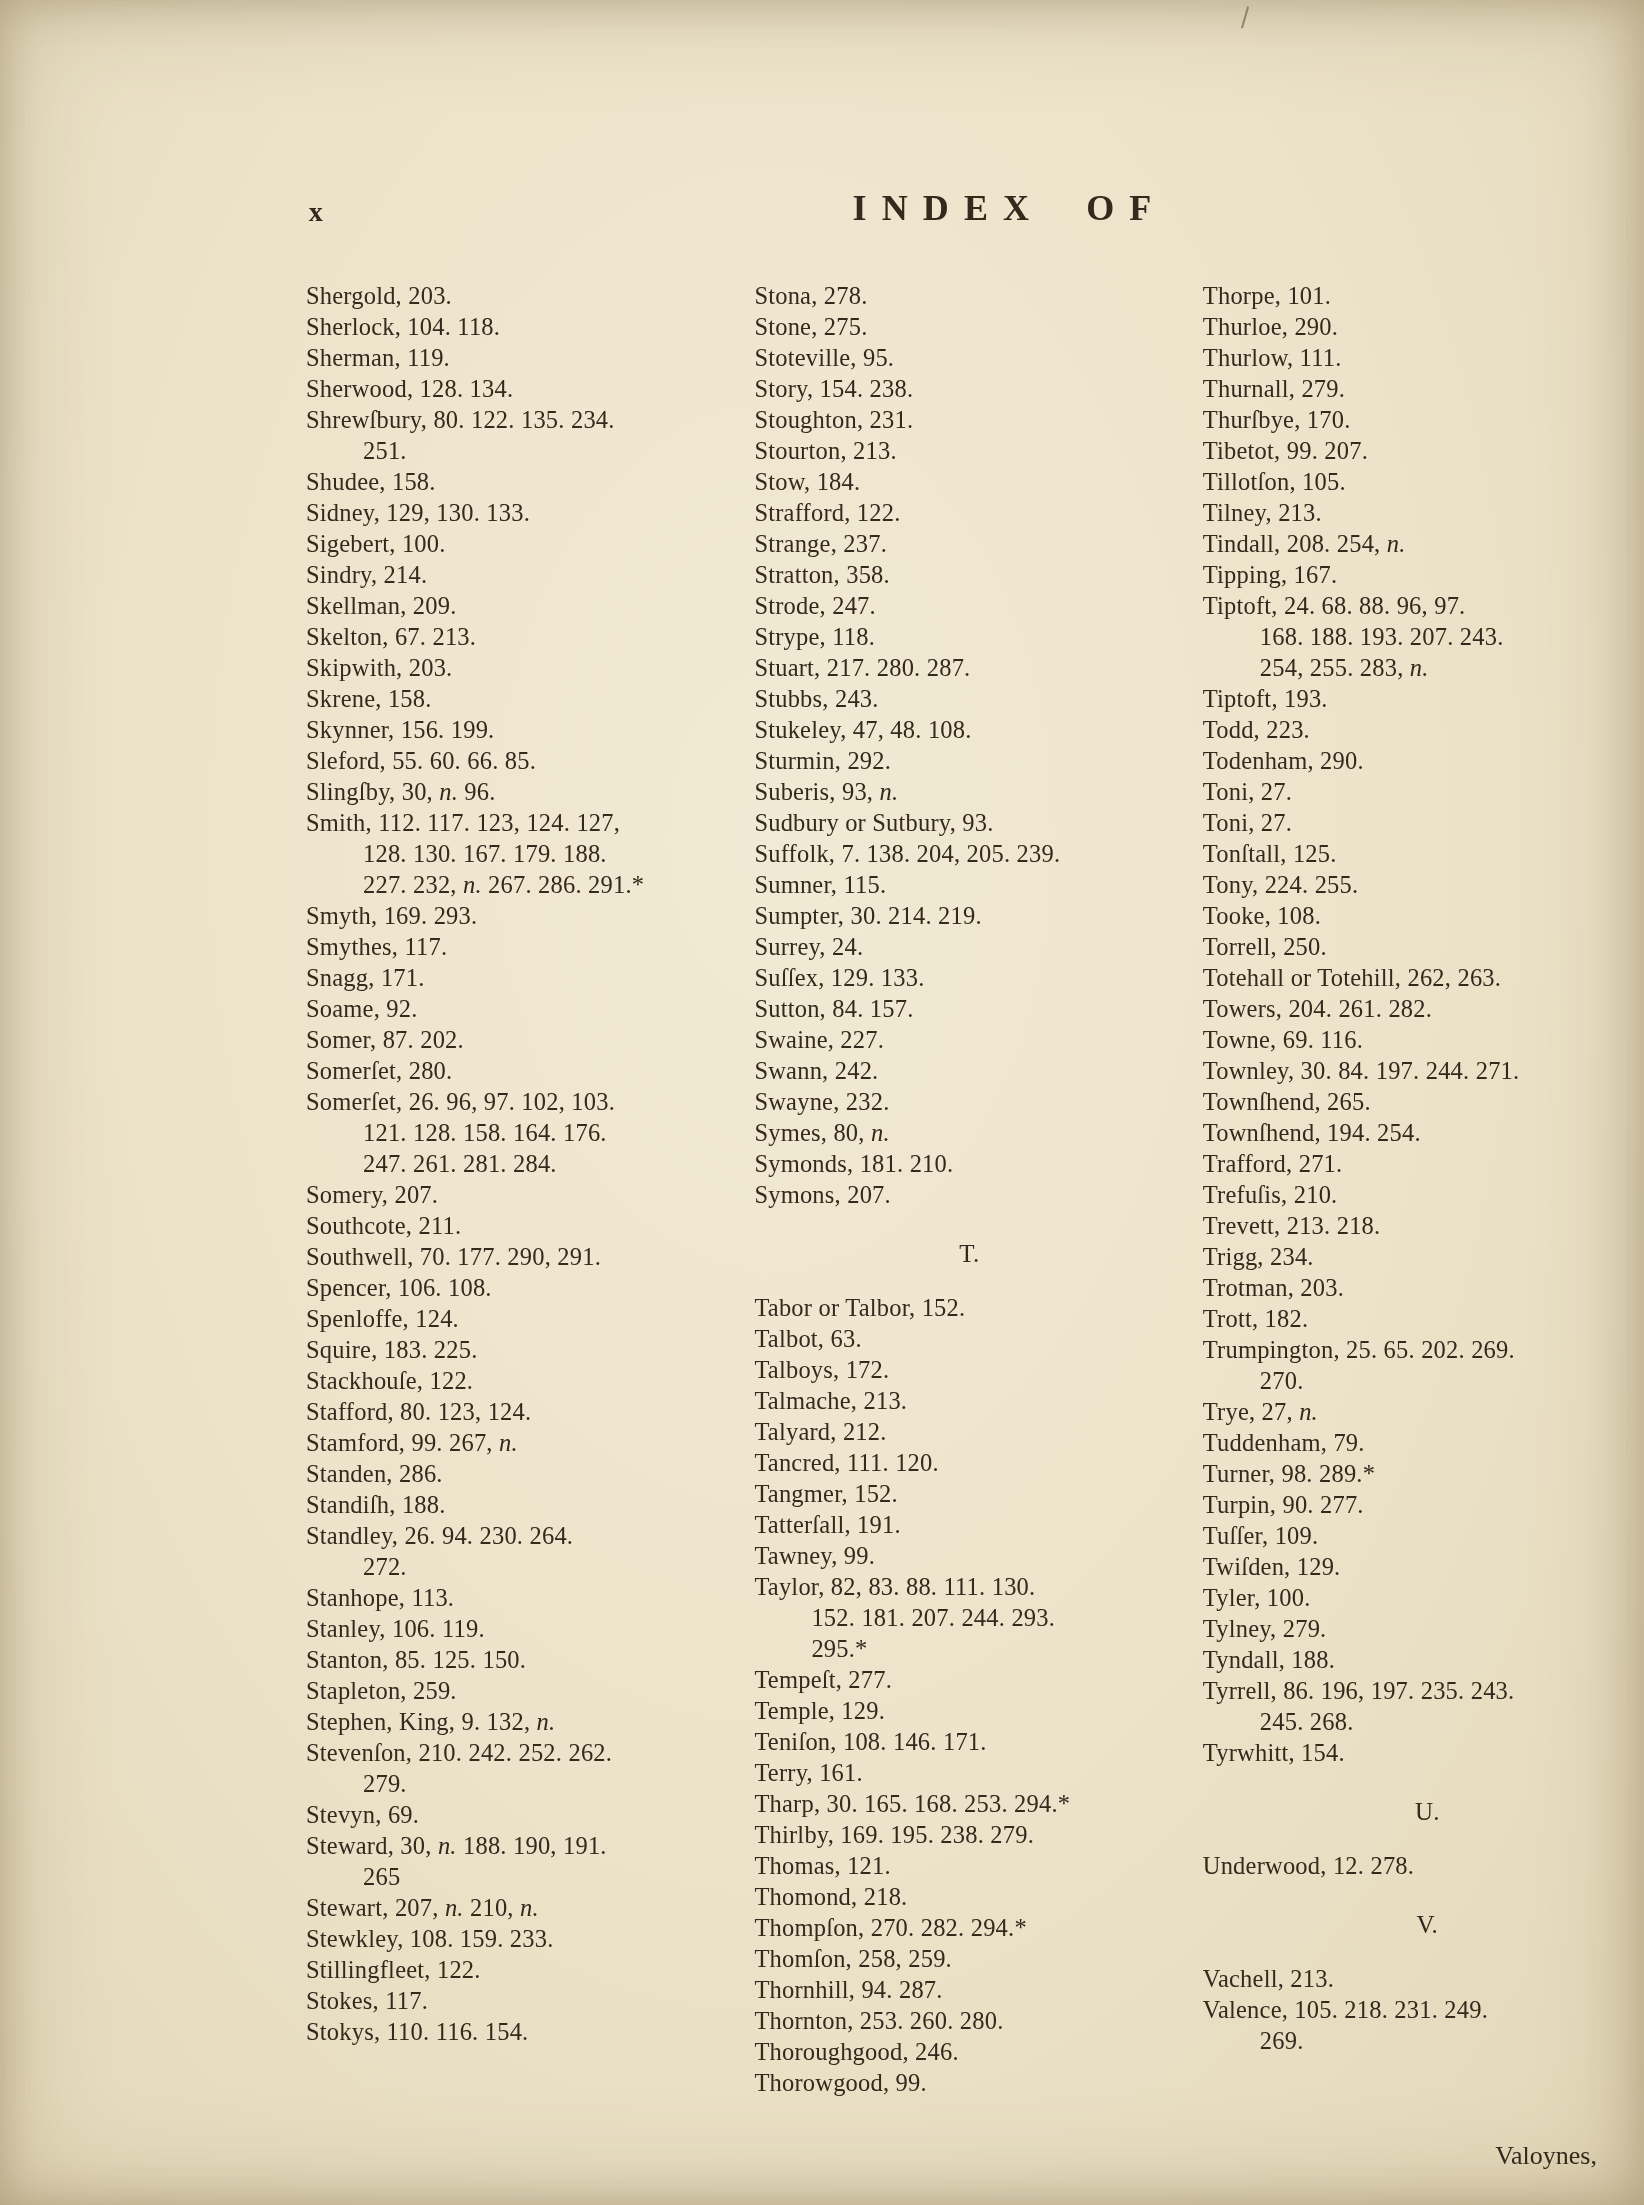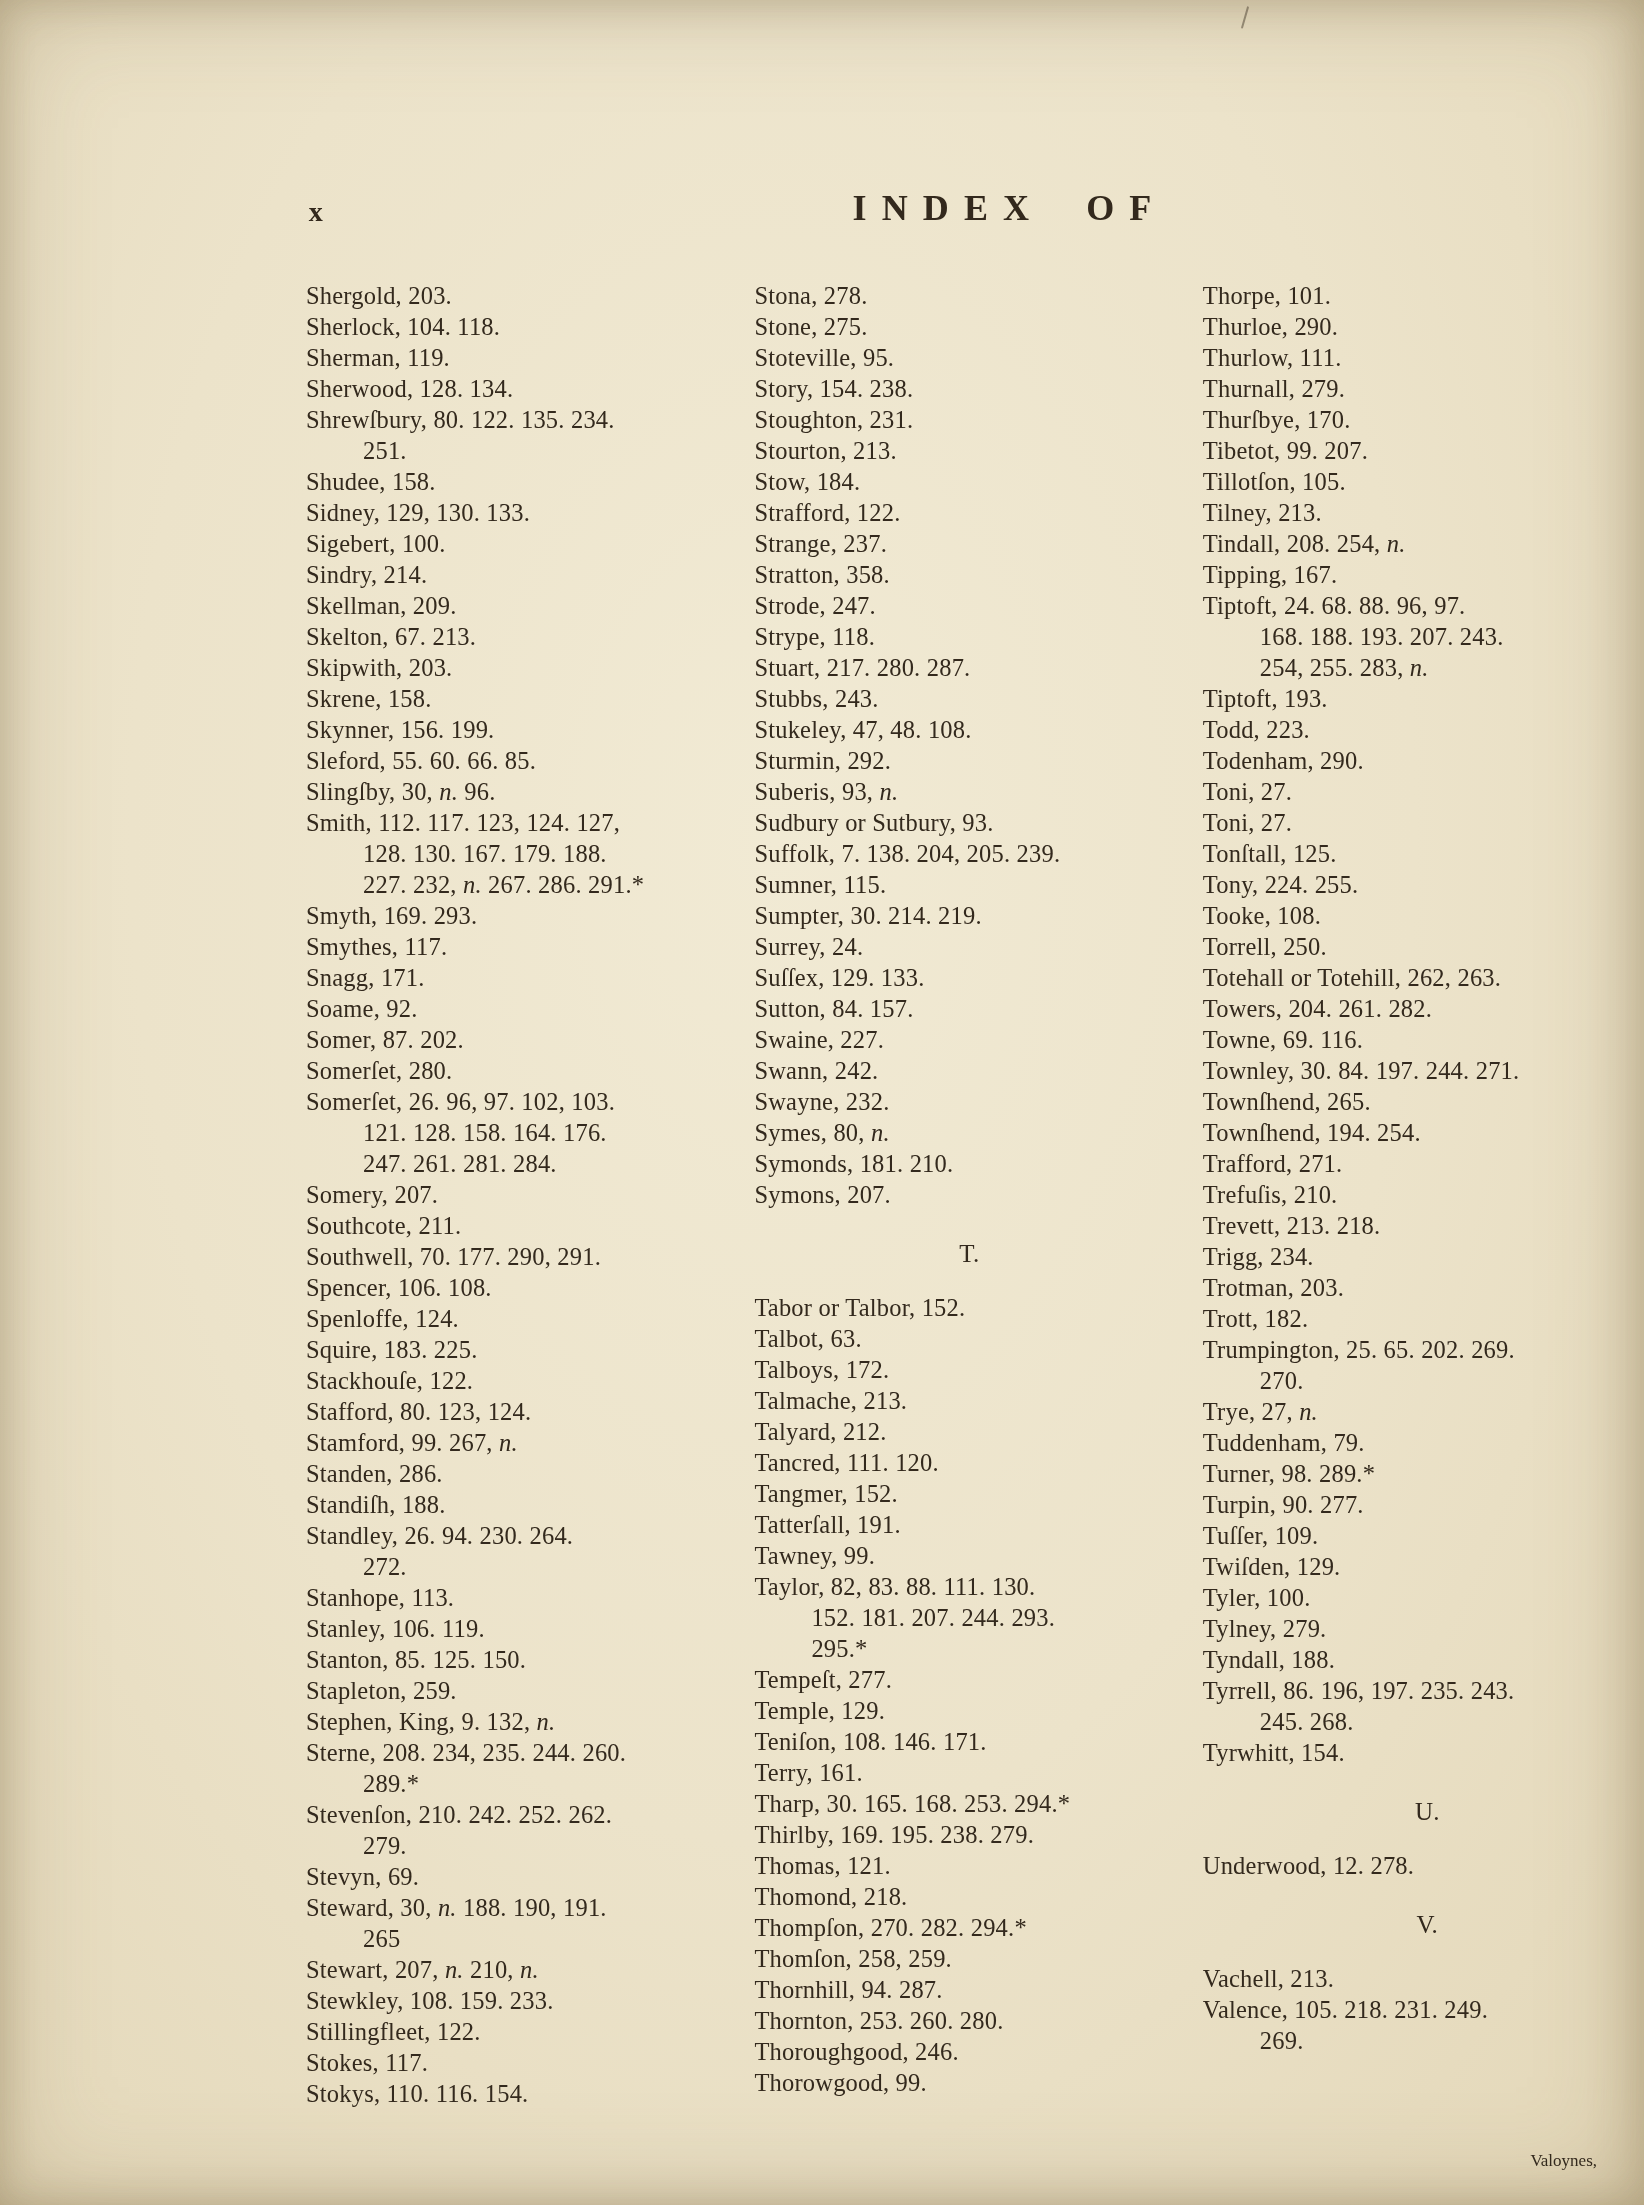--- a/index.html
+++ b/index.html
@@ -24,21 +24,21 @@
     text-align: center; font-size: 36px; font-weight: bold;
     letter-spacing: 0.42em; word-spacing: 0.5em;
   }
   .columns { position: absolute; top: 280px; left: 306px; display: flex; gap: 18.4px; }
   .col { width: 430px; font-size: 24.5px; line-height: 31px; letter-spacing: 0.2px; }
   .col.c3 { width: 449px; }
   .line { white-space: nowrap; }
   .line.cont { padding-left: 57px; }
   .it, i { }
   .section-heading { text-align: center; margin: 28px 0 23px; font-size: 25px; }
-  .catchword { position: absolute; right: 48px; bottom: 34px; font-size: 17px; }
+  .catchword { position: absolute; right: 48px; bottom: 34px; font-size: 26px; }
   .stray-mark {
     position: absolute; top: 6.1px; left: 1244px; width: 2.3px; height: 23px;
     background: rgba(85, 75, 58, 0.55); transform: rotate(16deg); border-radius: 1.5px;
   }
 </style>
 </head>
 <body>
 
 <div class="page" style="color: rgb(51, 41, 29);">
   <div class="stray-mark"></div>
@@ -173,24 +173,20 @@
         <div class="entry">
           <div class="line first">Stanton, 85. 125. 150.</div>
         </div>
         <div class="entry">
           <div class="line first">Stapleton, 259.</div>
         </div>
         <div class="entry">
           <div class="line first"><span class="it">Stephen</span>, King, 9. 132, <i>n.</i></div>
         </div>
         <div class="entry">
-          <div class="line first">Sterne, 208. 234, 235. 244. 260.</div>
-          <div class="line cont">289.*</div>
-        </div>
-        <div class="entry">
           <div class="line first">Stevenſon, 210. 242. 252. 262.</div>
           <div class="line cont">279.</div>
         </div>
         <div class="entry">
           <div class="line first">Stevyn, 69.</div>
         </div>
         <div class="entry">
           <div class="line first">Steward, 30, <i>n.</i> 188. 190, 191.</div>
           <div class="line cont">265</div>
         </div>

